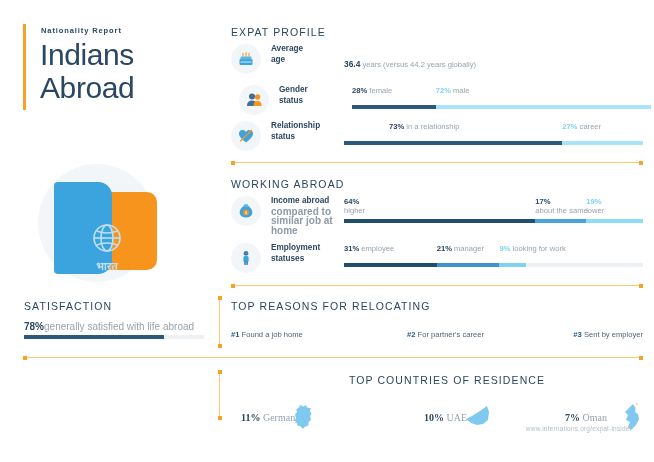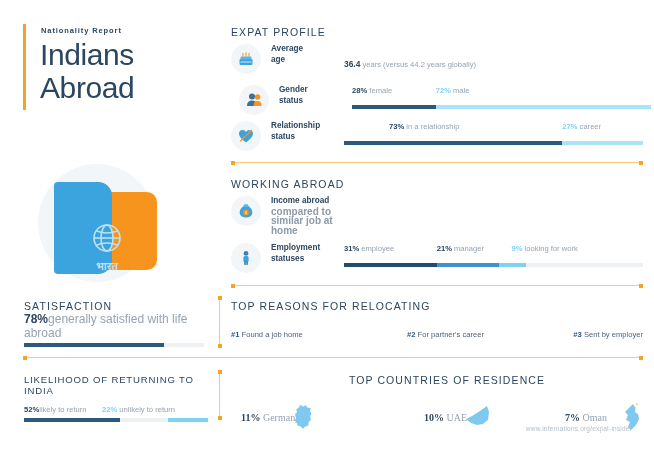--- a/index.html
+++ b/index.html
@@ -217,20 +217,41 @@
           <path d="M6.3 4.2 C3.3 6.2 2.3 9 2.8 11.6 C3.3 14.2 5.8 15.6 9 15.6 C12.2 15.6 14.7 14.2 15.2 11.6 C15.7 9 14.7 6.2 11.7 4.2 Z" fill="#3ba3dd"></path>
           <circle cx="9" cy="10.3" r="2.9" fill="#f7941e"></circle>
           <text x="9" y="12.2" font-size="4" fill="#fff" text-anchor="middle" font-family="DejaVu Sans">$</text>
         </svg>
       </div>
       <div class="rlabel" style="width:76px;">
         <span>Income abroad</span>
         <span class="rsub">compared to</span>
         <span class="rsub">similar job at home</span>
       </div>
+      <div class="rdata" style="top:1px;">
+        <div class="legend" style="height:22px;">
+          <span class="item two" style="left:0;">
+            <span class="pct" style="color:#2b4660;">64%</span><br>
+            <span class="lbl">higher</span>
+          </span>
+          <span class="item two" style="left:64%;">
+            <span class="pct" style="color:#2b4660;">17%</span><br>
+            <span class="lbl">about the same</span>
+          </span>
+          <span class="item two" style="left:81%;">
+            <span class="pct" style="color:#7fd2f0;">19%</span><br>
+            <span class="lbl">lower</span>
+          </span>
+        </div>
+        <div class="track">
+          <div class="seg" style="left:0;width:64%;background:#1f4e6e;"></div>
+          <div class="seg" style="left:64%;width:17%;background:#4aa3d8;"></div>
+          <div class="seg" style="left:81%;width:19%;background:#8fdcf5;"></div>
+        </div>
+      </div>
     </div>
 
     <div class="row" style="position:absolute;left:0;top:243px;width:412px;height:36px;">
       <div class="ico">
         <svg width="18" height="18" viewBox="0 0 18 18">
           <circle cx="9" cy="4.4" r="2.4" fill="#3f82b0"></circle>
           <rect x="6.4" y="7" width="5.2" height="6.4" rx="1.6" fill="#3ba3dd"></rect>
           <rect x="7.2" y="12.6" width="1.6" height="3.3" fill="#3f82b0"></rect>
           <rect x="9.3" y="12.6" width="1.6" height="3.3" fill="#3f82b0"></rect>
         </svg>
@@ -240,38 +261,38 @@
         <span>statuses</span>
       </div>
       <div class="rdata" style="top:1px;">
         <div class="legend">
           <span class="item" style="left:0;">
             <span class="pct" style="color:#2b4660;margin-top:11px;">31%</span><span class="lbl"> employee</span>
           </span>
           <span class="item" style="left:31%;">
             <span class="pct" style="color:#2b4660;">21%</span><span class="lbl"> manager</span>
           </span>
-          <span class="item" style="left:52%;margin-left:12px;">
+          <span class="item" style="left:52%;">
             <span class="pct" style="color:#7fd2f0;">9%</span><span class="lbl"> looking for work</span>
           </span>
         </div>
         <div class="track">
           <div class="seg" style="left:0;width:31%;background:#1f4e6e;"></div>
           <div class="seg" style="left:31%;width:21%;background:#3e93cf;"></div>
           <div class="seg" style="left:52%;width:9%;background:#7fd2f0;"></div>
         </div>
       </div>
     </div>
 
     <div class="hr" style="left:0;top:285px;width:412px;"></div>
   </div>
 
   <div style="position:absolute;left:24px;top:300px;width:180px;">
     <div class="sect-title">SATISFACTION</div>
-    <div style="font-size:12px;">
+    <div style="margin-top:9px;font-size:10px;">
       <span class="pct" style="color:#2b4660;">78%</span><span class="lbl">generally satisfied with life abroad</span>
     </div>
     <div class="track" style="margin-top:3px;">
       <div class="seg" style="left:0;width:78%;background:#2b5a7e;"></div>
     </div>
   </div>
 
   <div class="vr" style="left:219px;top:296px;height:52px;"></div>
 
   <div style="position:absolute;left:231px;top:300px;width:412px;">
@@ -284,35 +305,20 @@
         <span class="pct" style="color:#2b5a8e;">#2</span><span style="color:#4f6377;"> For partner's career</span>
       </span>
       <span style="position:absolute;right:0;white-space:nowrap;">
         <span class="pct" style="color:#2b5a8e;">#3</span><span style="color:#4f6377;"> Sent by employer</span>
       </span>
     </div>
   </div>
 
   <div class="hr" style="left:23px;top:357px;width:620px;"></div>
 
-  <div style="position:absolute;left:24px;top:374px;width:184px;">
-    <div class="sect-title" style="font-size:9.6px;letter-spacing:.8px;">LIKELIHOOD OF RETURNING TO INDIA</div>
-    <div style="position:relative;margin-top:9px;height:11px;font-size:7.6px;">
-      <span style="position:absolute;left:0;white-space:nowrap;">
-        <span class="pct" style="color:#2b4660;">52%</span><span class="lbl">likely to return</span>
-      </span>
-      <span style="position:absolute;left:78px;white-space:nowrap;">
-        <span class="pct" style="color:#7fd2f0;">22%</span><span class="lbl"> unlikely to return</span>
-      </span>
-    </div>
-    <div class="track" style="margin-top:2px;">
-      <div class="seg" style="left:0;width:52%;background:#2b5a7e;"></div>
-      <div class="seg" style="left:78%;width:22%;background:#7fd2f0;"></div>
-    </div>
-  </div>
 
   <div class="vr" style="left:219px;top:370px;height:50px;"></div>
 
   <div style="position:absolute;left:241px;top:374px;width:412px;text-align:center;">
     <div class="sect-title">TOP COUNTRIES OF RESIDENCE</div>
     <div style="position:relative;margin-top:16px;height:30px;font-size:10px;font-family:Liberation Serif, serif;">
 
       <span style="position:absolute;left:0;top:10px;white-space:nowrap;">
         <span class="pct" style="color:#2b4660;">11%</span><span class="lbl"> Germany</span>
       </span>

